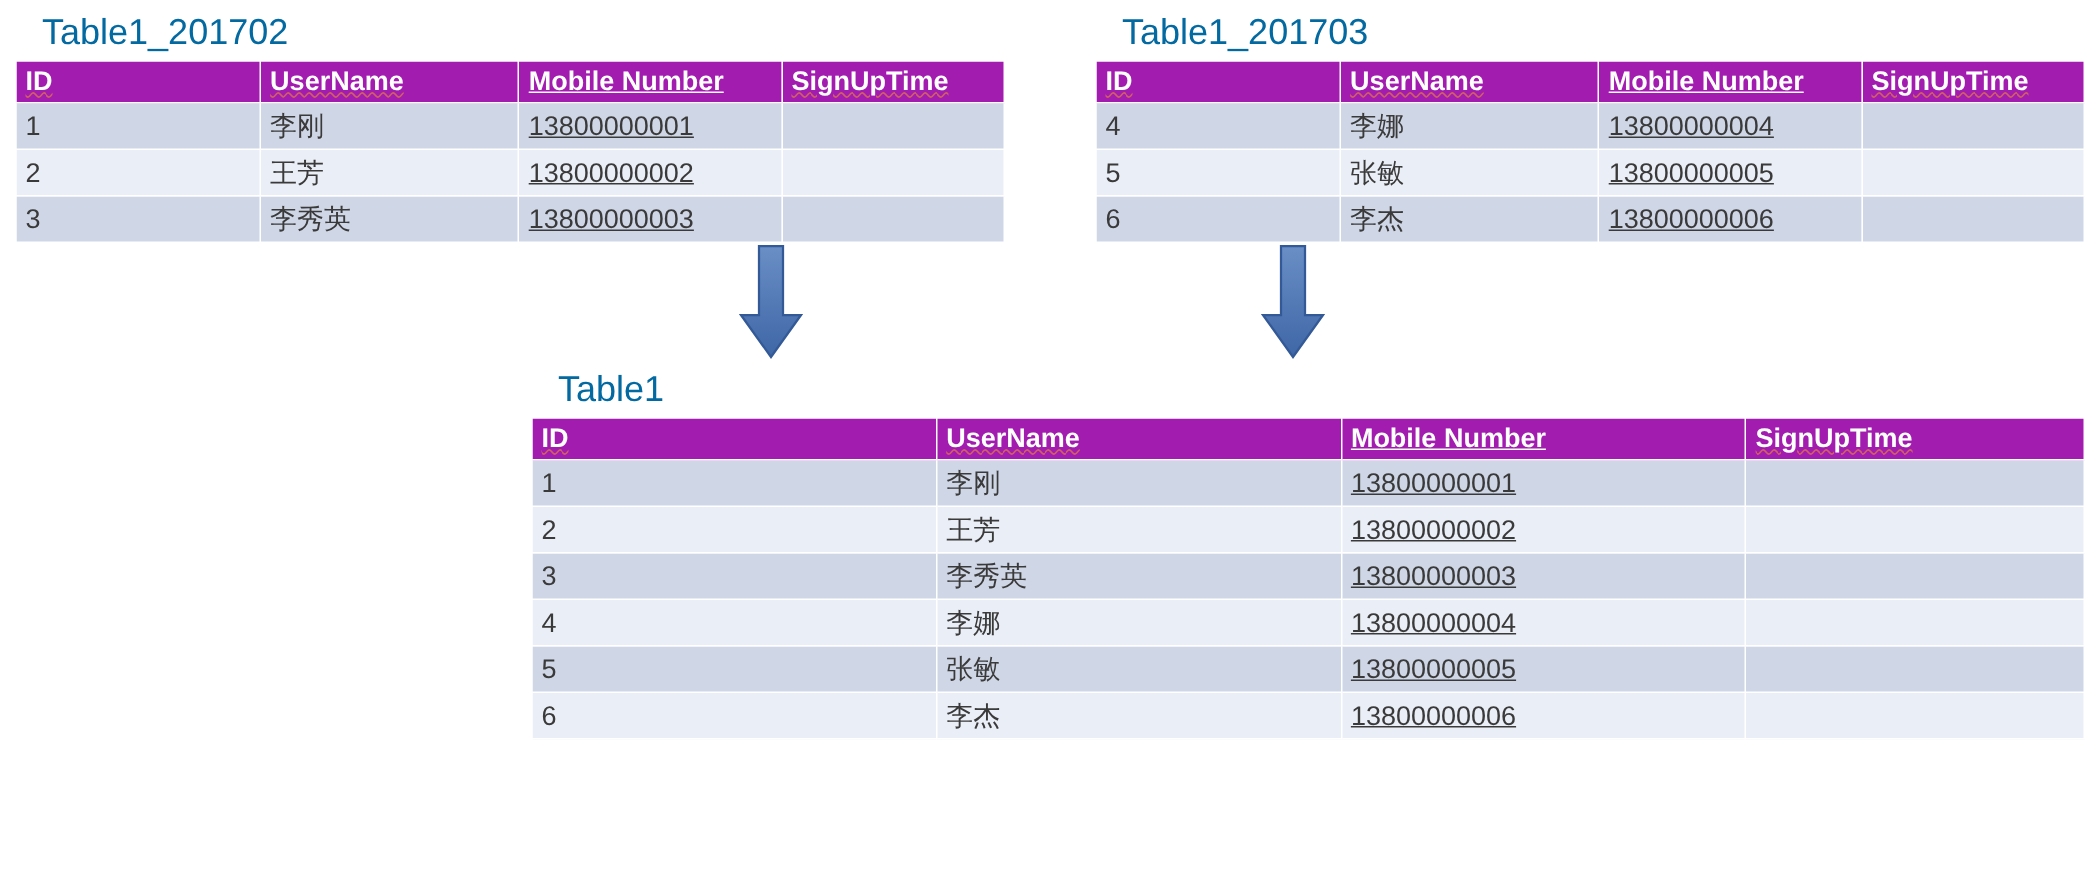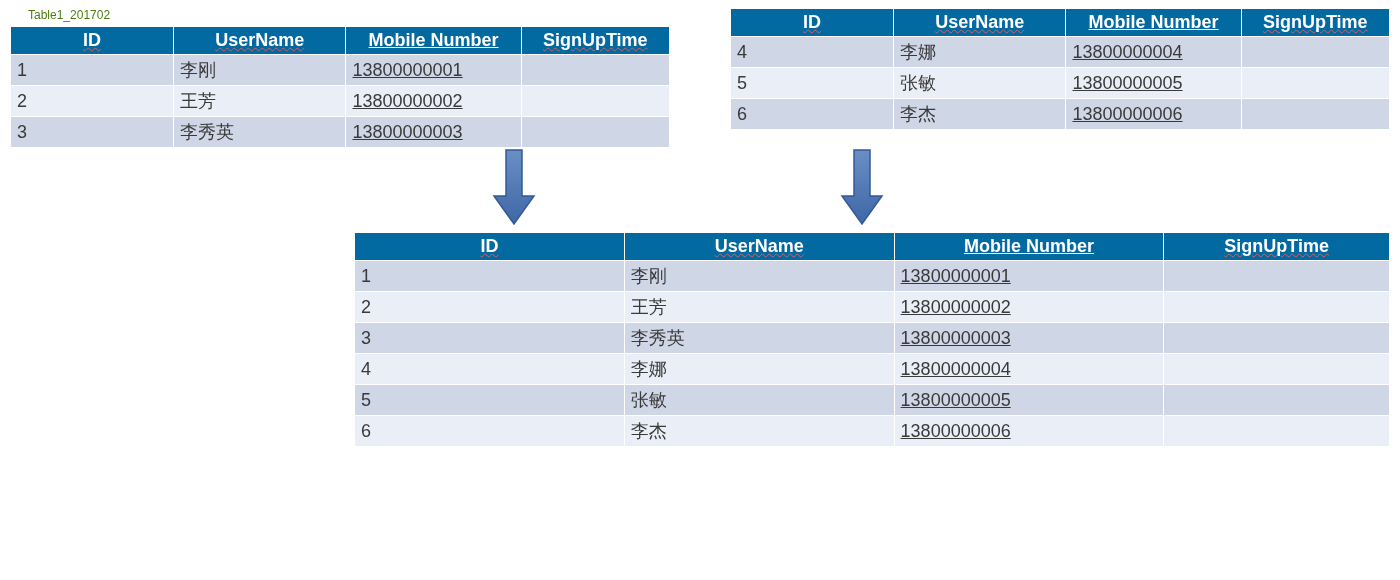--- a/index.html
+++ b/index.html
@@ -11,33 +11,33 @@
     width: 1400px;
     box-sizing: border-box;
   }
   .top-row {
     display: flex;
     gap: 60px;
     align-items: flex-start;
   }
   .block { display: flex; flex-direction: column; }
   .caption {
-    font-size: 12px;
-    color: #4d7c0f;
+    font-size: 24px;
+    color: #0369a1;
     margin: 0 0 4px 18px;
   }
   table {
     border-collapse: collapse;
     table-layout: fixed;
   }
   th {
-    background: #0369a1;
+    background: #a21caf;
     color: #fff;
     font-weight: bold;
-    text-align: center;
+    text-align: left;
     padding: 3px 6px;
     border: 1px solid #fff;
     text-decoration: underline;
     text-decoration-color: #d16060;
     text-decoration-style: wavy;
     text-decoration-thickness: 1px;
   }
   td {
     padding: 3px 6px;
     border: 1px solid #fff;
@@ -101,20 +101,21 @@
             <td class="col-id">3</td>
             <td class="col-user">李秀英</td>
             <td class="col-mob">13800000003</td>
             <td class="col-sign"></td>
           </tr>
         </tbody>
     </table>
   </div>
 
   <div class="block t2">
+    <div class="caption">Table1_201703</div>
     <table>
       <thead>
         <tr>
           <th class="col-id">ID</th>
           <th class="col-user">UserName</th>
           <th class="col-mob">Mobile Number</th>
           <th class="col-sign">SignUpTime</th>
         </tr>
       </thead>
       <tbody>
@@ -160,20 +161,21 @@
           <stop offset="0" stop-color="#6a8fc6"></stop>
           <stop offset="1" stop-color="#3f66a6"></stop>
         </linearGradient>
       </defs>
       <path d="M14 2 H30 V48 H42 L22 76 L2 48 H14 Z" fill="url(#g2)" stroke="#335a96" stroke-width="1.5"></path>
     </svg>
   </span>
 </div>
 
 <div class="bottom">
+  <div class="caption">Table1</div>
   <table>
     <thead>
       <tr>
         <th class="col-id">ID</th>
         <th class="col-user">UserName</th>
         <th class="col-mob">Mobile Number</th>
         <th class="col-sign">SignUpTime</th>
       </tr>
     </thead>
     <tbody>

